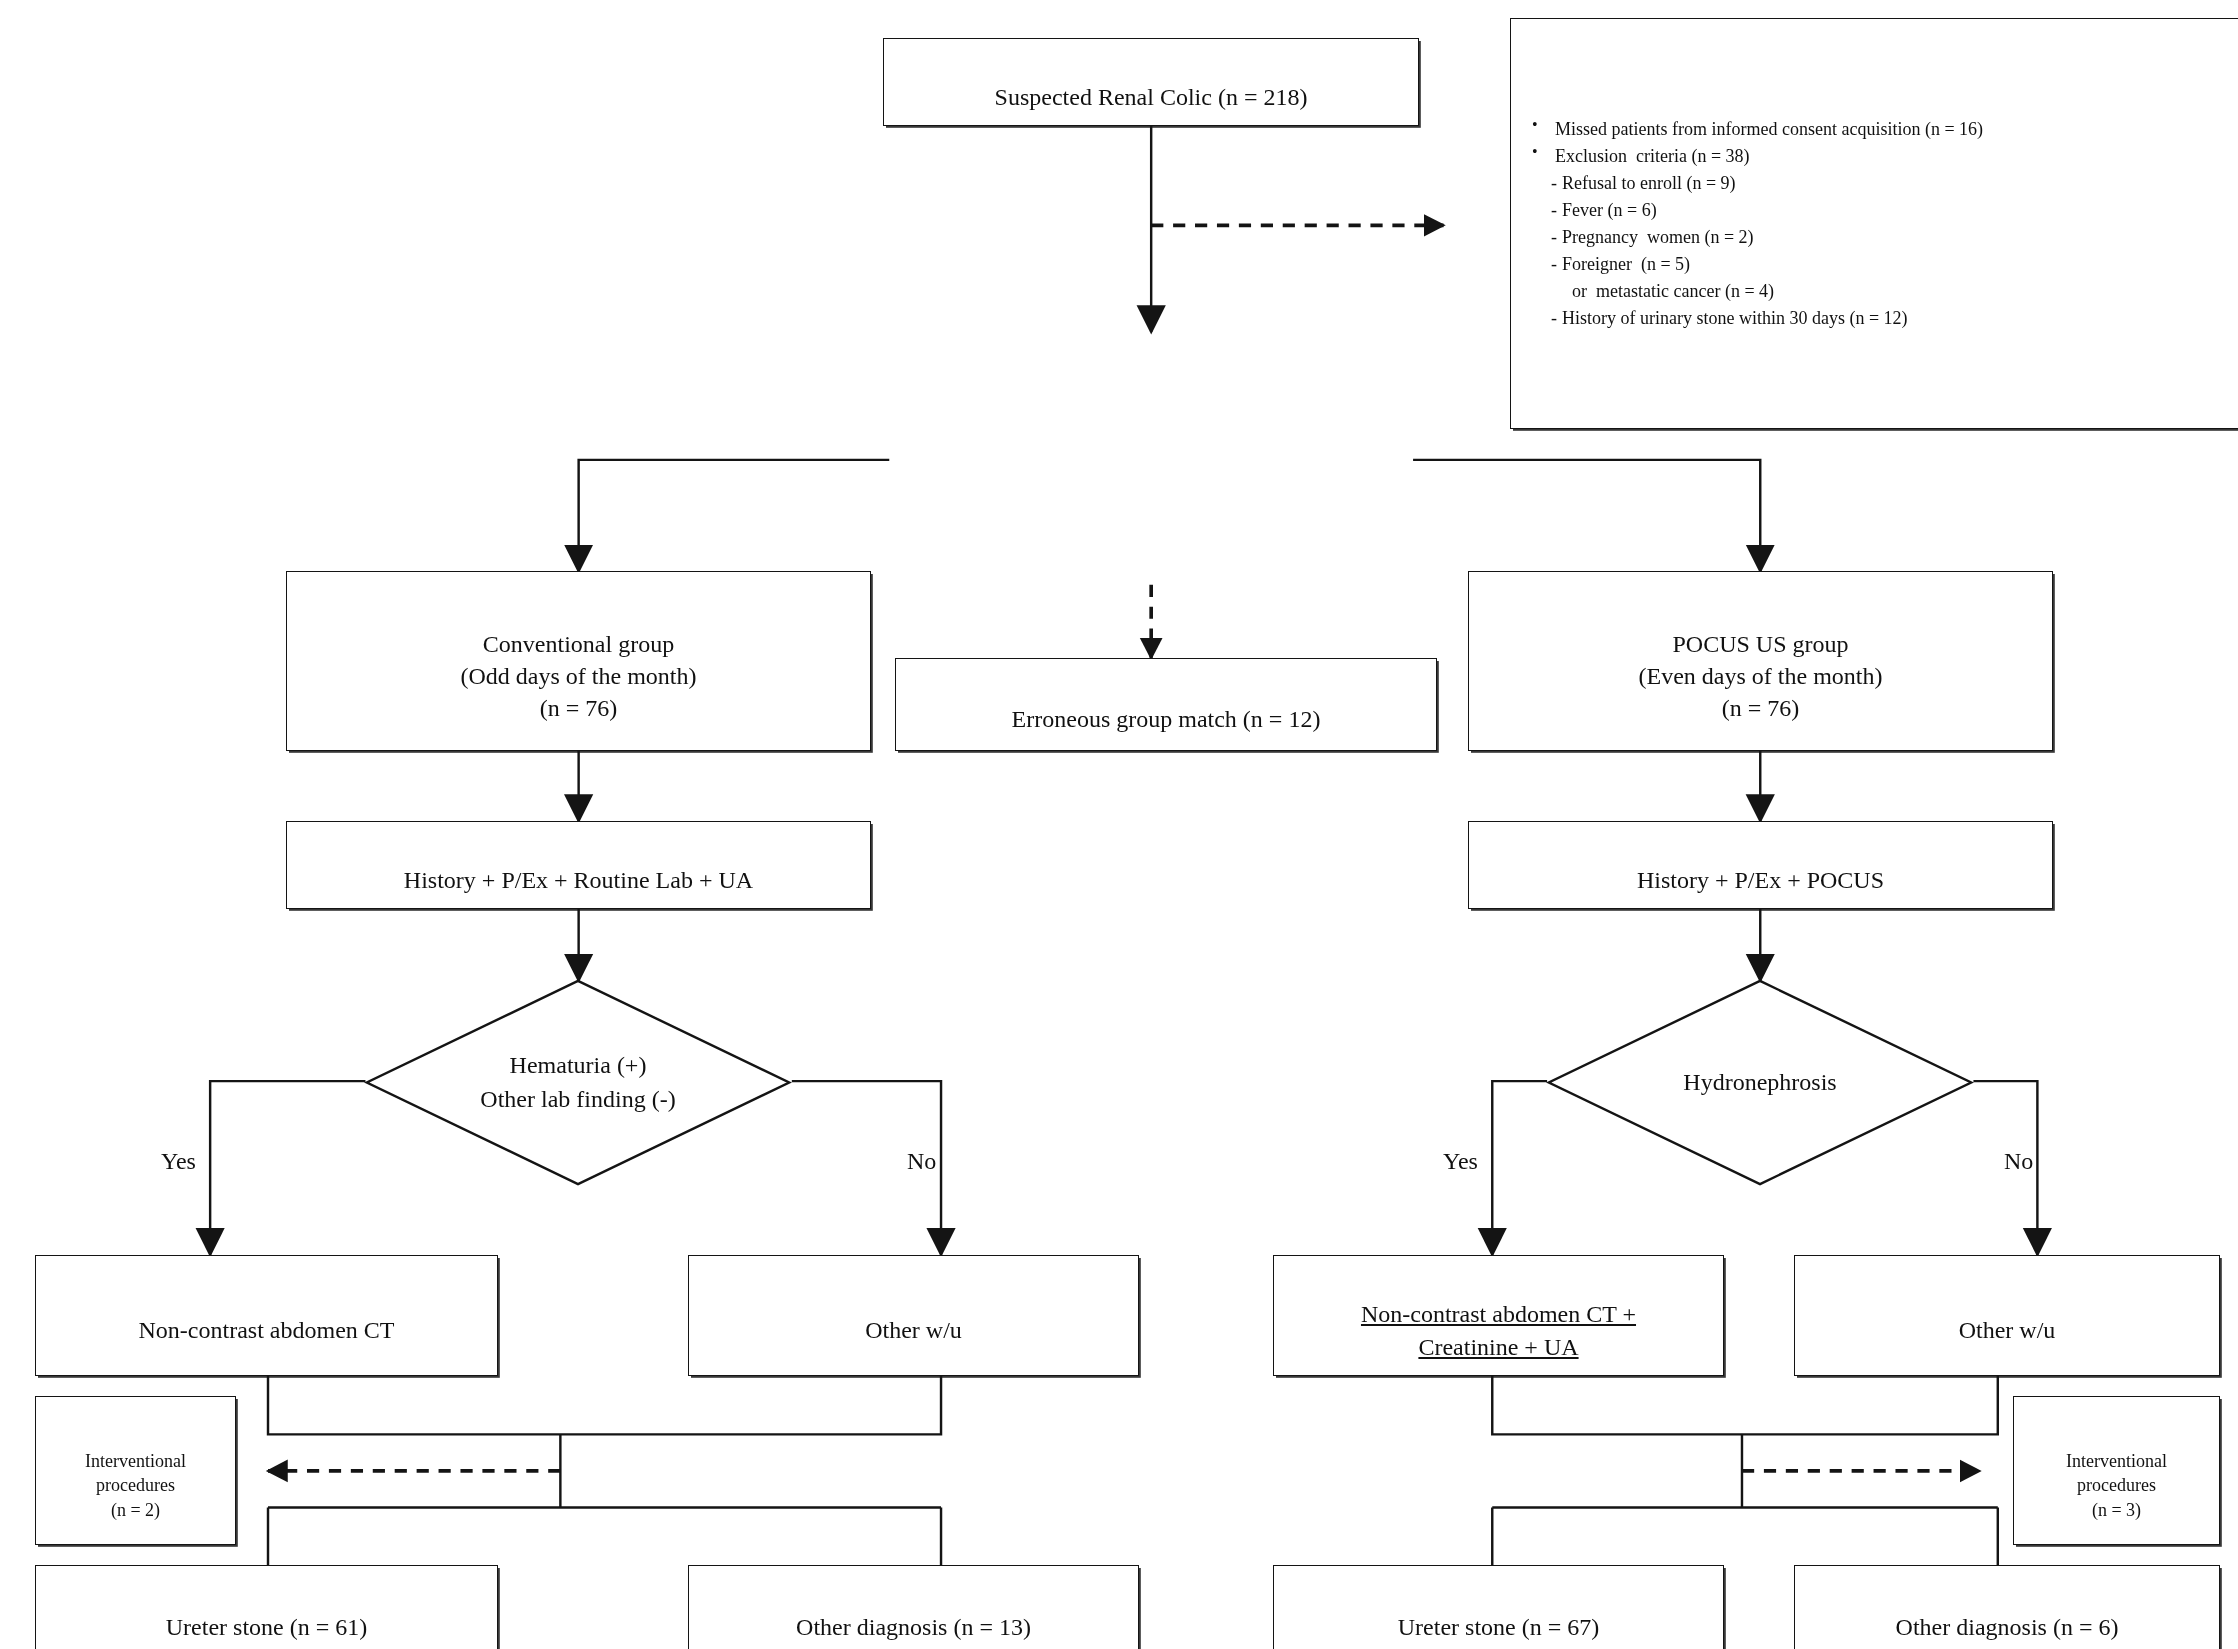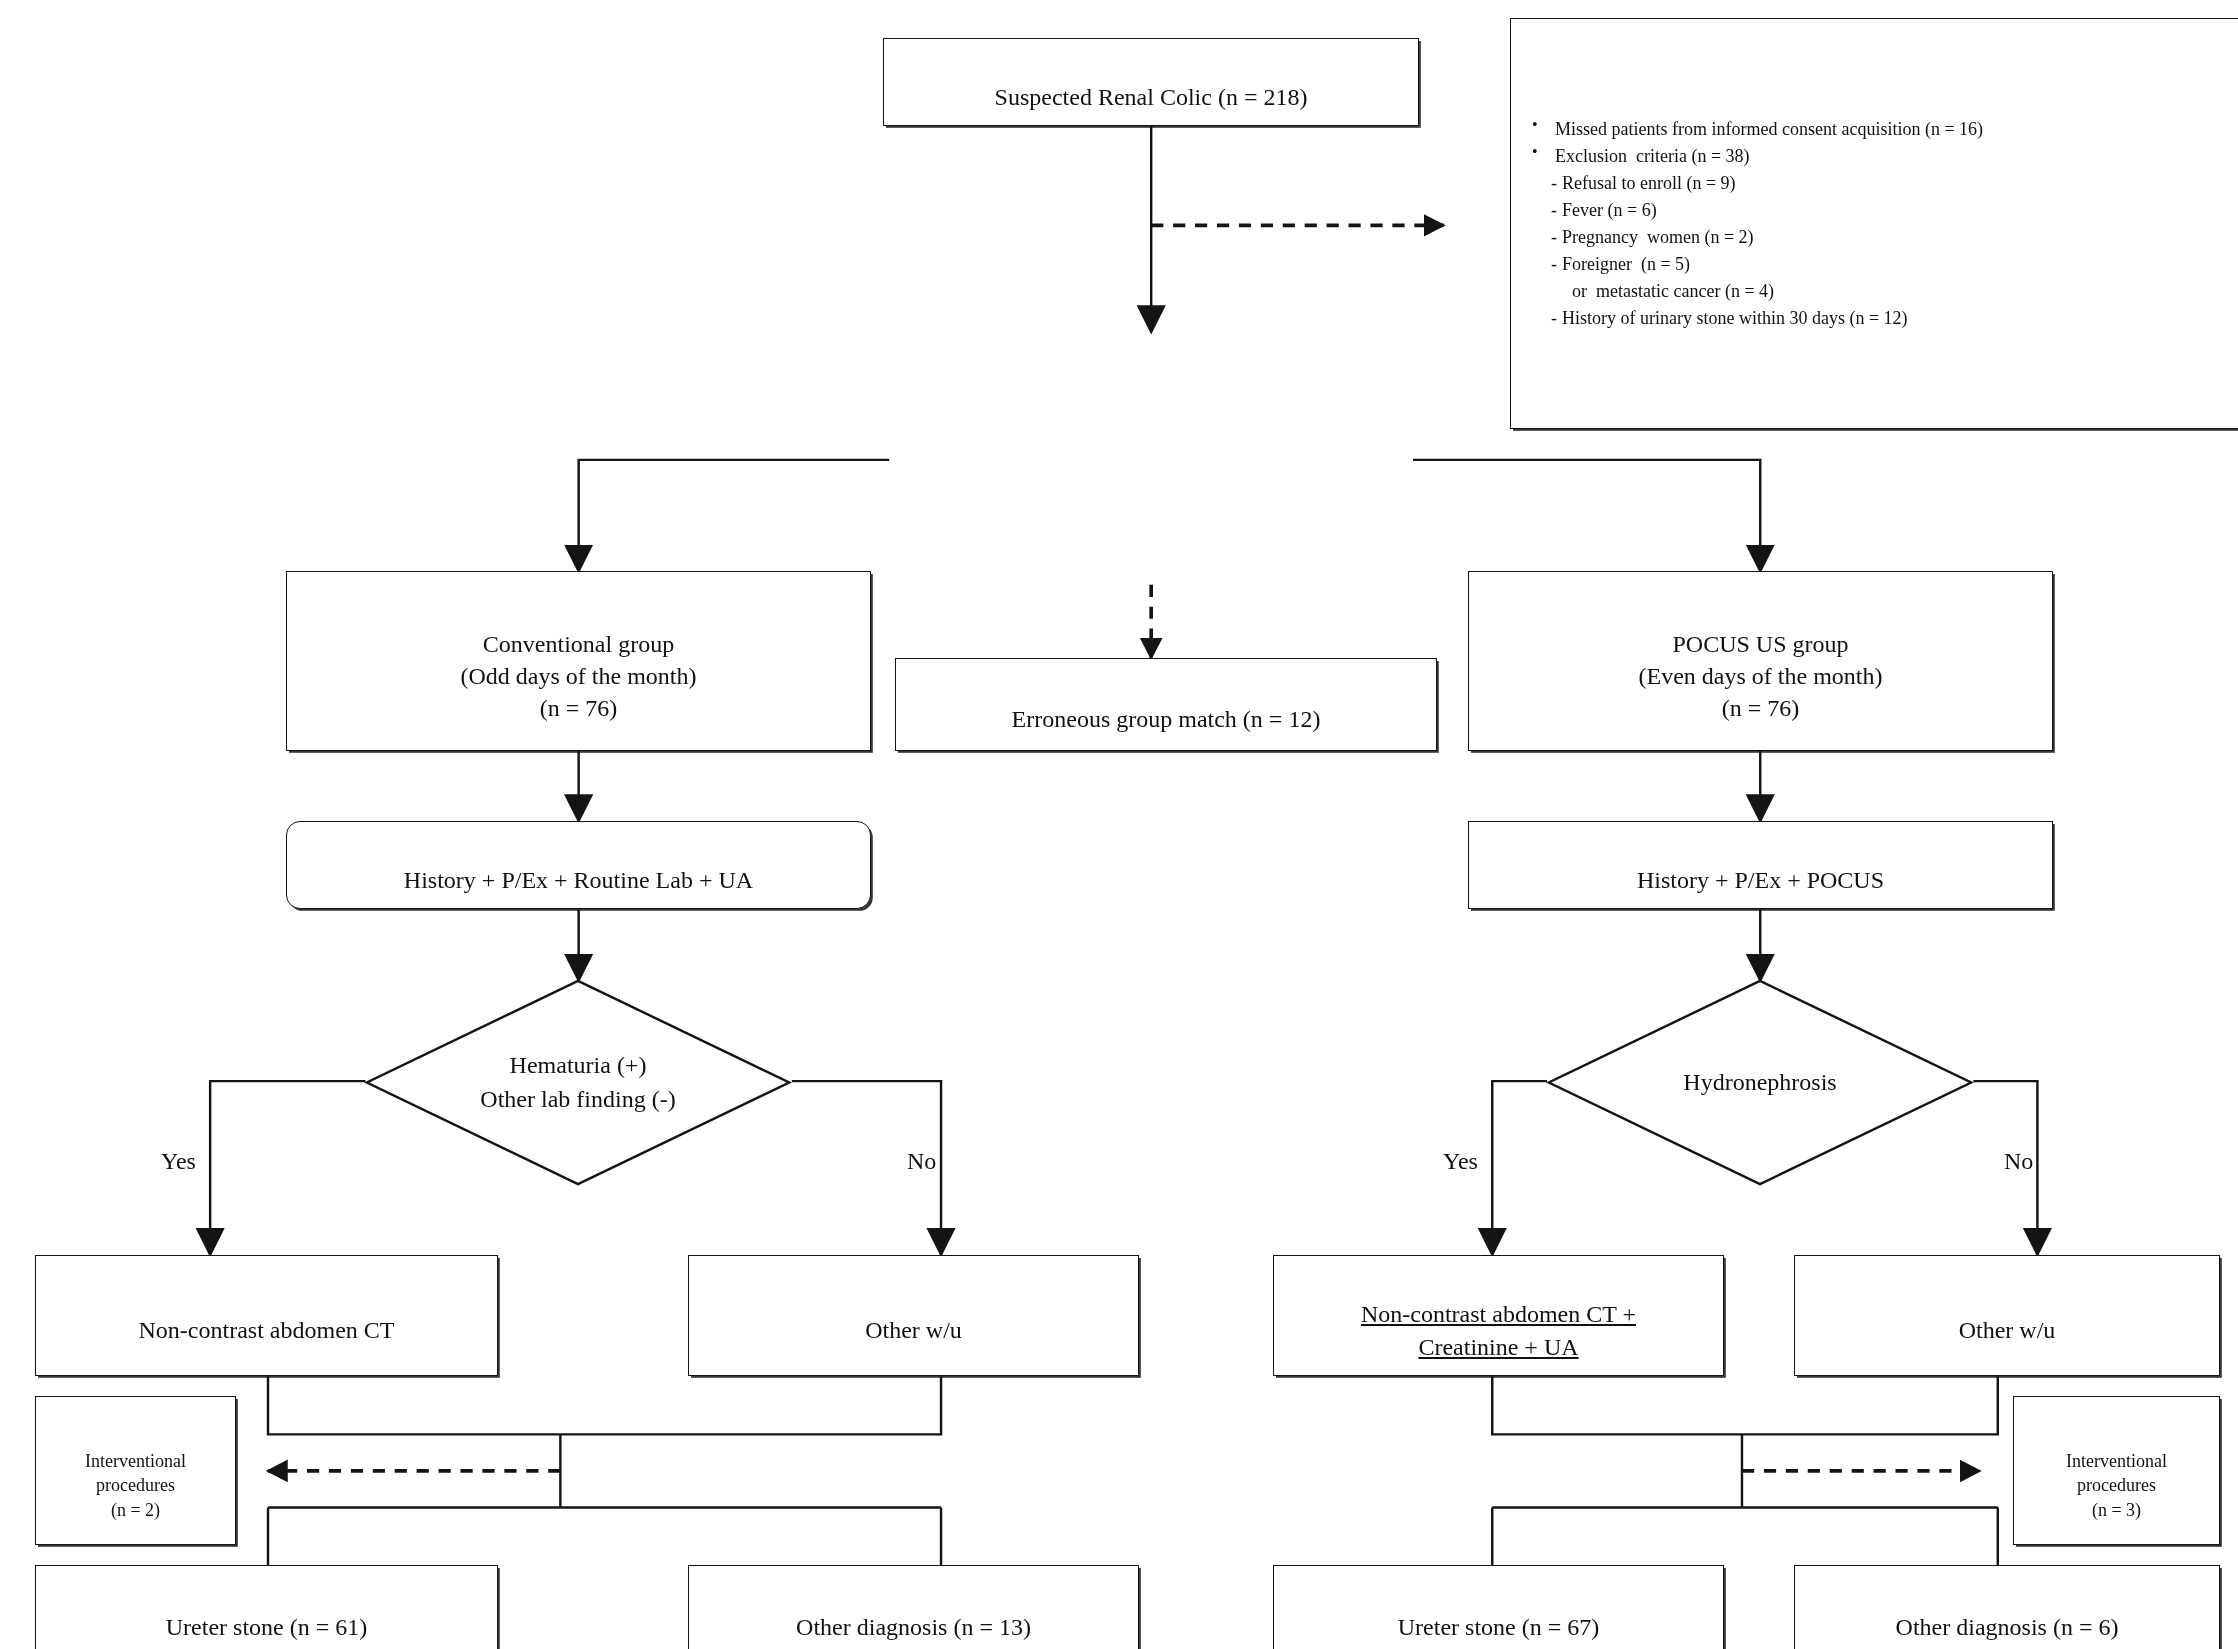--- a/index.html
+++ b/index.html
@@ -134,21 +134,21 @@
   <div class="box fs-big" style="left:895px;top:658px;width:542px;height:93px;">
     <span class="txt">Erroneous group match (n = 12)</span>
   </div>
 
   <div class="box fs-big" style="left:1468px;top:571px;width:585px;height:180px;">
     <span class="txt">POCUS US group
 (Even days of the month)
 (n = 76)</span>
   </div>
 
-  <div class="box fs-big" style="left:286px;top:821px;width:585px;height:88px;border-radius:14px;">
+  <div class="box fs-big" style="left:286px;top:821px;width:585px;height:88px;">
     <span class="txt">History + P/Ex + Routine Lab + UA</span>
   </div>
 
   <div class="box fs-big" style="left:1468px;top:821px;width:585px;height:88px;">
     <span class="txt">History + P/Ex + POCUS</span>
   </div>
 
   <div class="diamond" style="left:365px;top:979px;width:426px;height:207px;">
     <svg width="426" height="207" viewBox="0 0 700 340">
       <polygon points="350,3 697,170 350,337 3,170" fill="#fff" stroke="#141414" stroke-width="4"></polygon>

